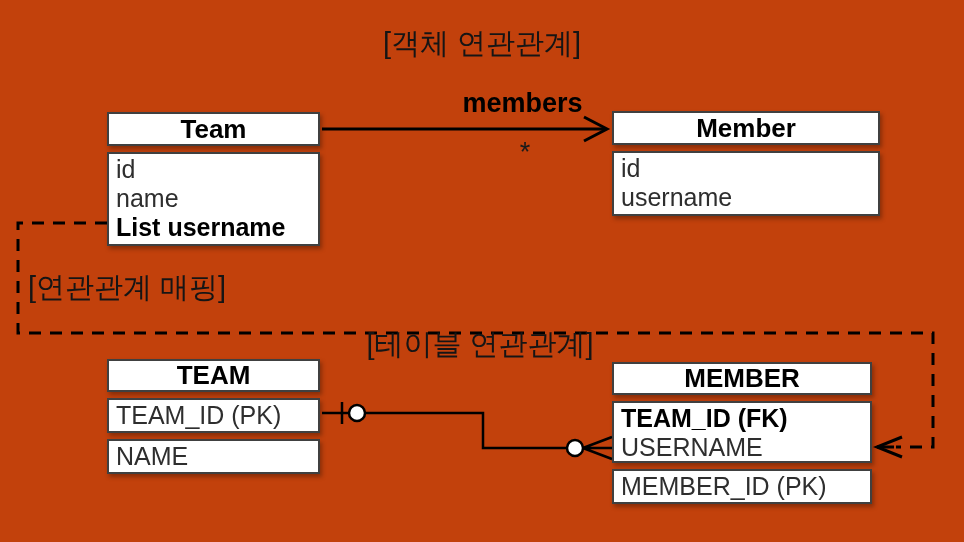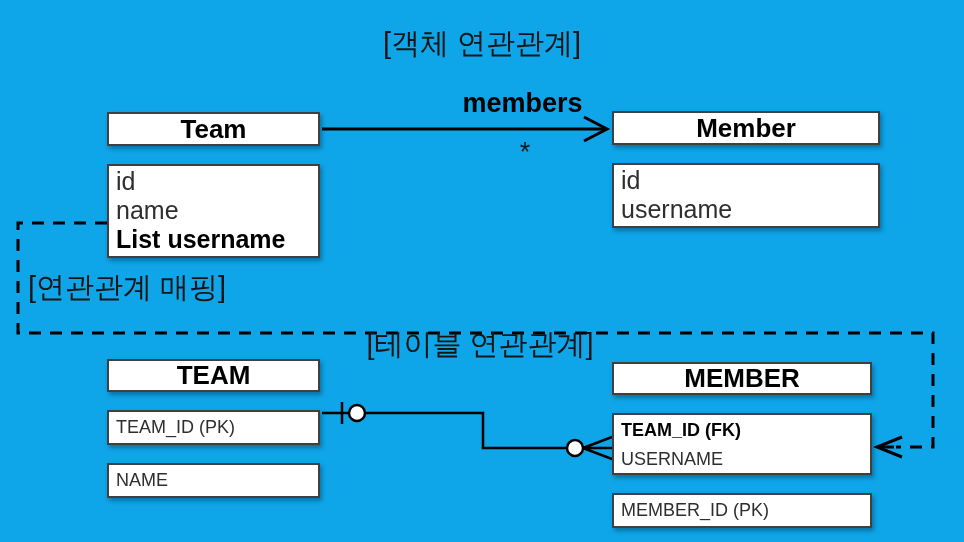--- a/index.html
+++ b/index.html
@@ -1,21 +1,21 @@
 <!DOCTYPE html>
 <html><head>
 <meta charset="utf-8">
 <style>
   html, body { margin: 0; padding: 0; background: #ffffff; }
   body { font-family: "Liberation Sans", sans-serif; color: #111; }
   #canvas {
     position: relative;
     width: 964px;
     height: 542px;
-    background: #0ea5e9;
+    background: #c2410c;
     overflow: hidden;
   }
   #connectors {
     position: absolute;
     left: 0; top: 0;
     width: 964px; height: 542px;
     z-index: 0;
   }
   .section-title {
     position: absolute;
@@ -28,39 +28,39 @@
   .entity {
     position: absolute;
     z-index: 1;
     filter: drop-shadow(2px 3px 2px rgba(0,0,0,0.30));
   }
   .cell {
     border: 2px solid #404040;
     background: #fff;
     box-sizing: border-box;
   }
-  .cell + .cell { margin-top: 18px; }
+  .cell + .cell { margin-top: 6px; }
   .entity-header {
     font-weight: bold;
     text-align: center;
     font-size: 26px;
     line-height: 30px;
     height: 34px;
     color: #000;
   }
   .entity-body { padding: 1px 4px 2px 7px; }
   .field {
     font-size: 25px;
     line-height: 29px;
     color: #2e2e2e;
     white-space: nowrap;
   }
   .field.bold { font-weight: bold; color: #000; }
   .table-row {
-    font-size: 18px;
+    font-size: 25px;
     line-height: 29px;
     height: 35px;
     padding: 1px 20px 1px 7px;
     color: #2e2e2e;
     white-space: nowrap;
   }
   .table-row.tall { height: 62px; }
   .table-row .line { display: block; line-height: 29px; }
   .table-row .line.bold { font-weight: bold; color: #000; }
   .assoc-label {

